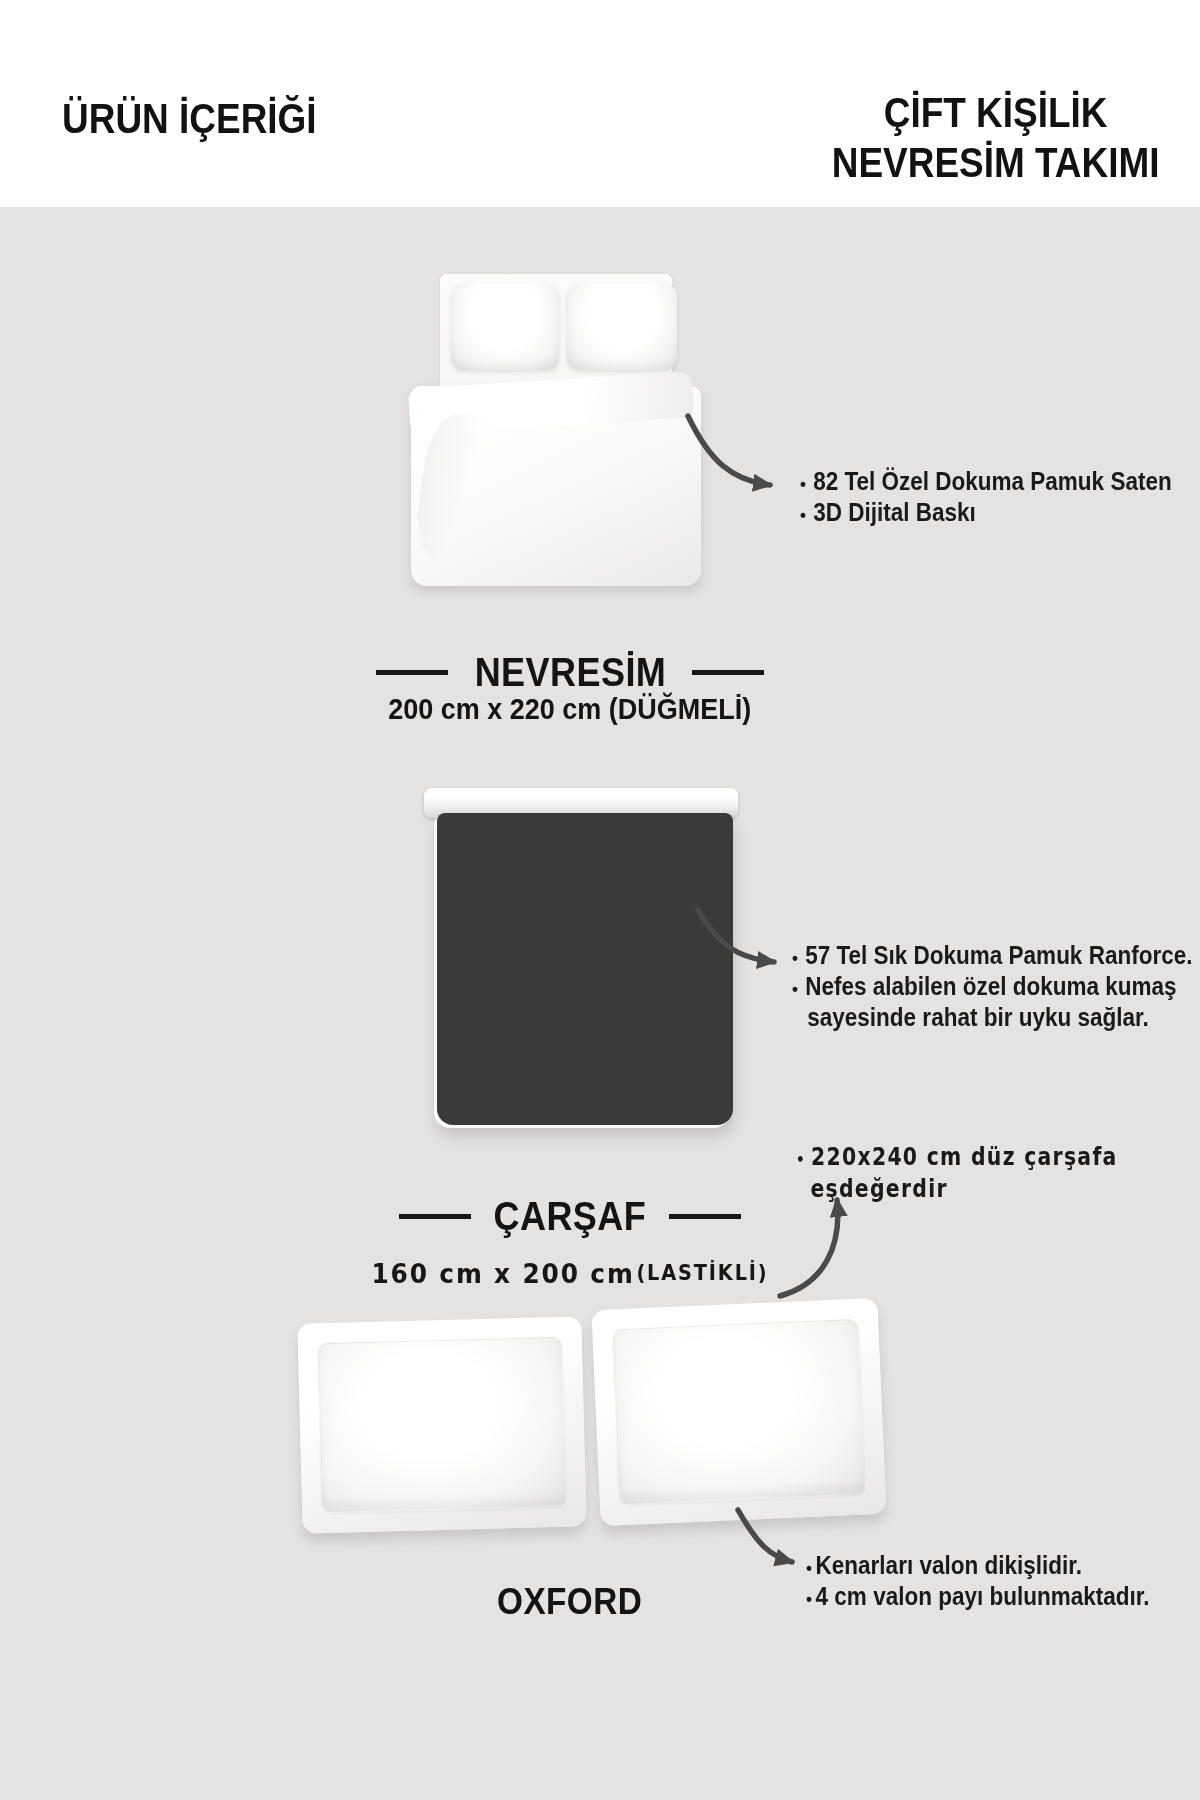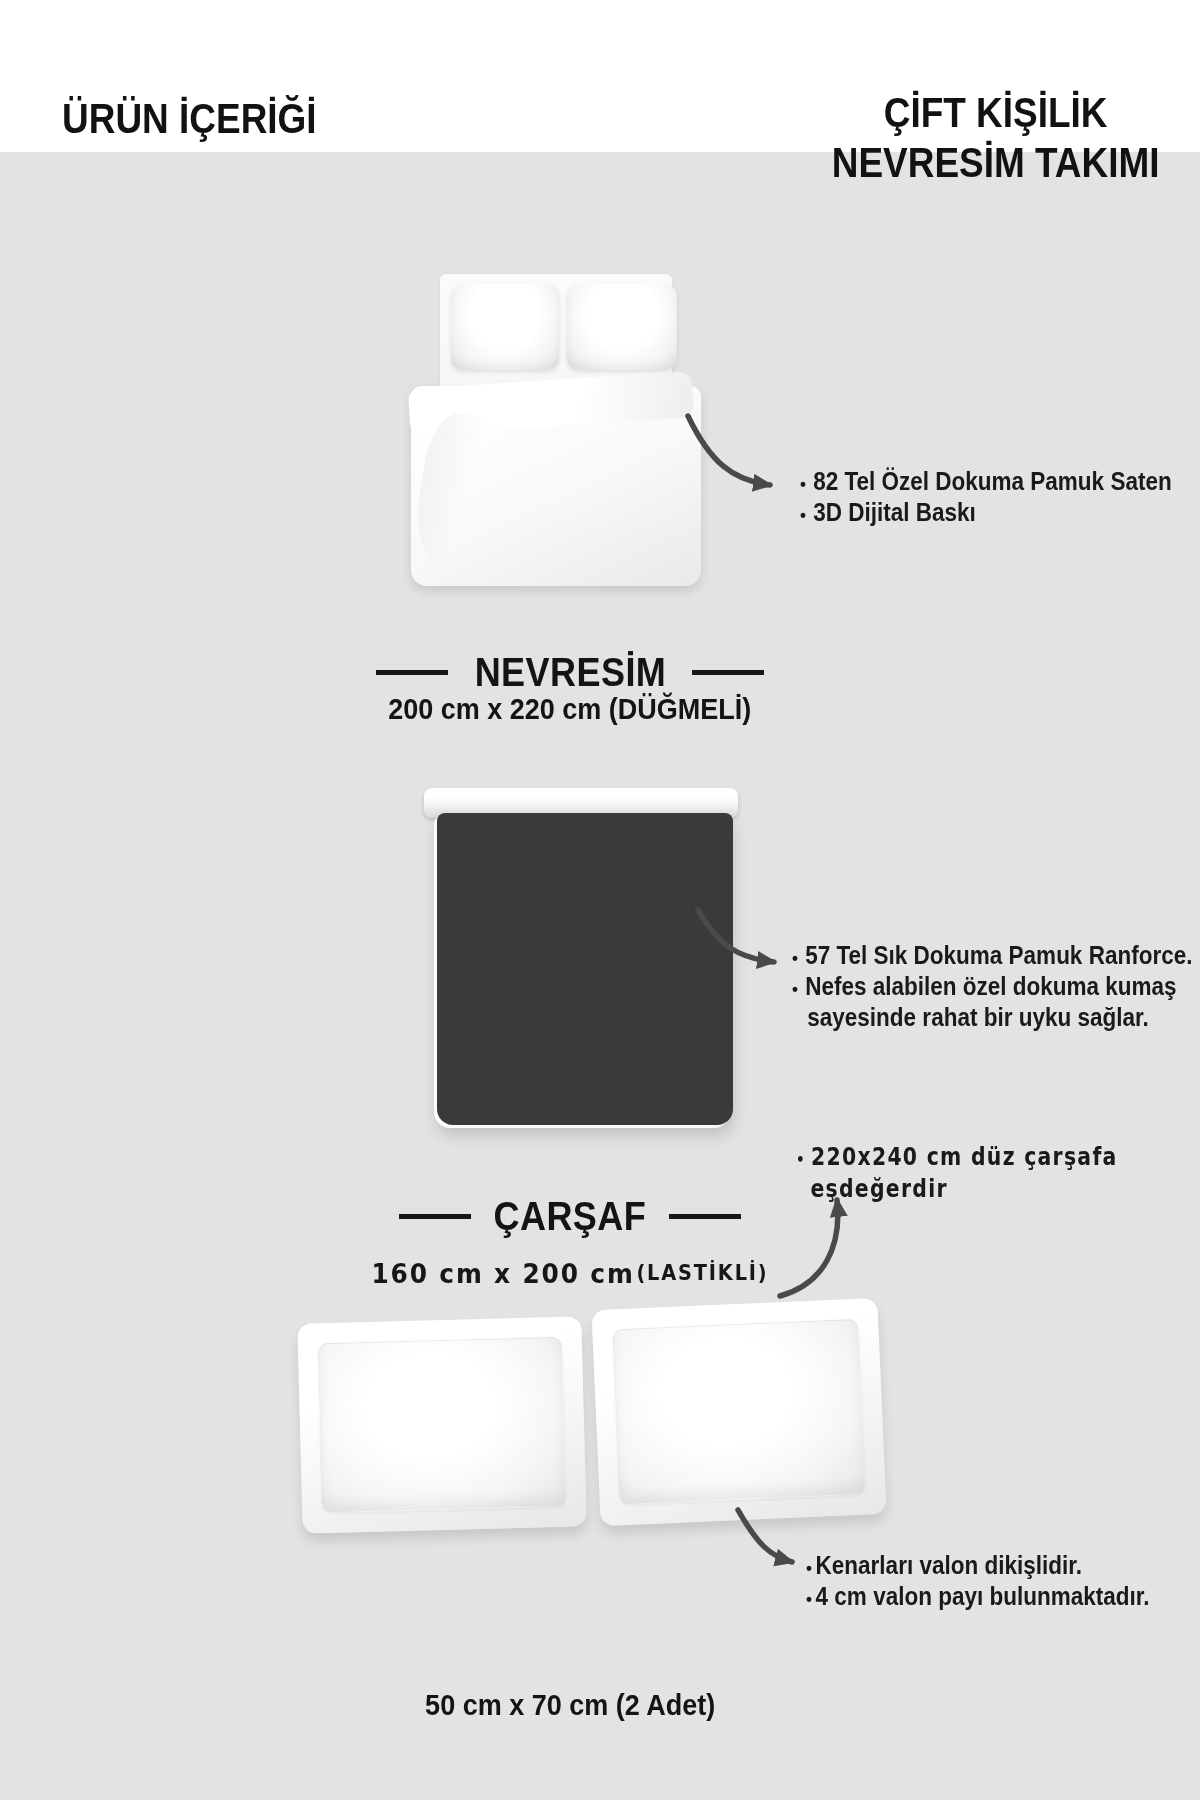--- a/index.html
+++ b/index.html
@@ -1,21 +1,21 @@
 <!DOCTYPE html>
 <html><head>
 <meta charset="utf-8">
 <style>
   html,body { margin:0; padding:0; }
   .page {
     position:relative; width:1200px; height:1800px; overflow:hidden;
     background:#e4e3e1; font-family:"Liberation Sans", sans-serif; color:#171717;
   }
   
-  .header { position:absolute; top:0; left:0; width:1200px; height:152px; background:#ffffff; }
+  .header { position:absolute; top:0; left:0; width:1200px; height:207px; background:#ffffff; }
   .header-left {
     position:absolute; left:62px; top:98px;
     font:700 42px/1 "Liberation Sans", sans-serif; letter-spacing:0;
     transform:scaleX(.88); transform-origin:left top; color:#121212; white-space:nowrap;
   }
   .header-right {
     position:absolute; right:40px; top:88px; text-align:center;
     font:700 42px/1.2 "Liberation Sans", sans-serif;
     transform:scaleX(.88); transform-origin:right top; color:#121212; white-space:nowrap;
   }
@@ -195,17 +195,17 @@
     <div class="note-line">
       <span class="bullet">•</span>
       <span>Kenarları valon dikişlidir.</span>
     </div>
     <div class="note-line">
       <span class="bullet">•</span>
       <span>4 cm valon payı bulunmaktadır.</span>
     </div>
   </div>
 
-  <div class="center-col row-dim3">
-    <span class="dim-text">50 cm x 70 cm (2 Adet)</span>
+  <div class="center-col oxford-line1">
+    <span class="title-text">OXFORD</span>
   </div>
 
 </div>
 
 </body></html>

